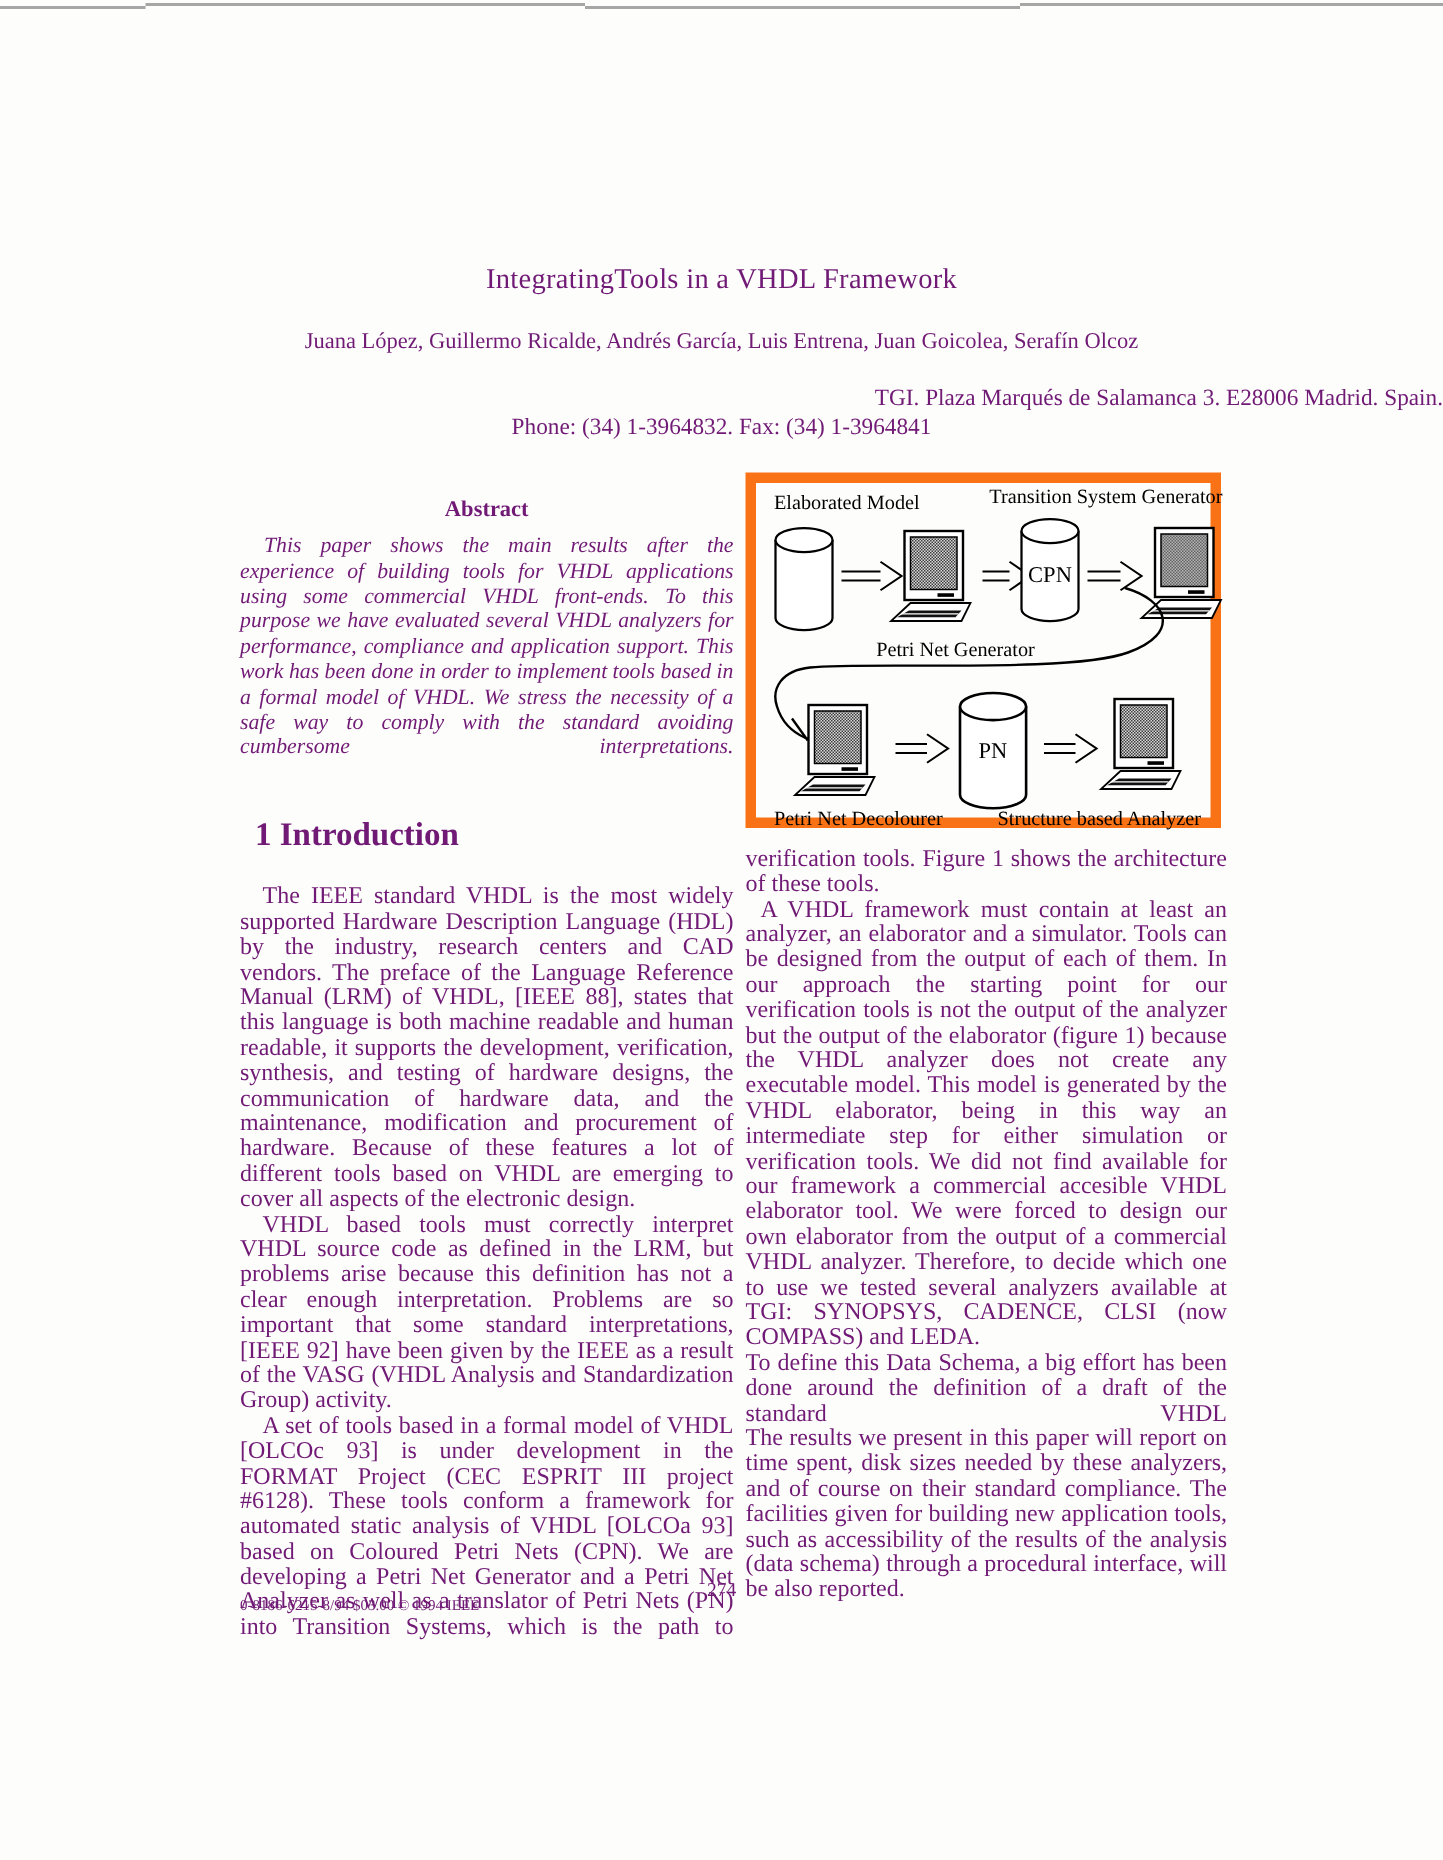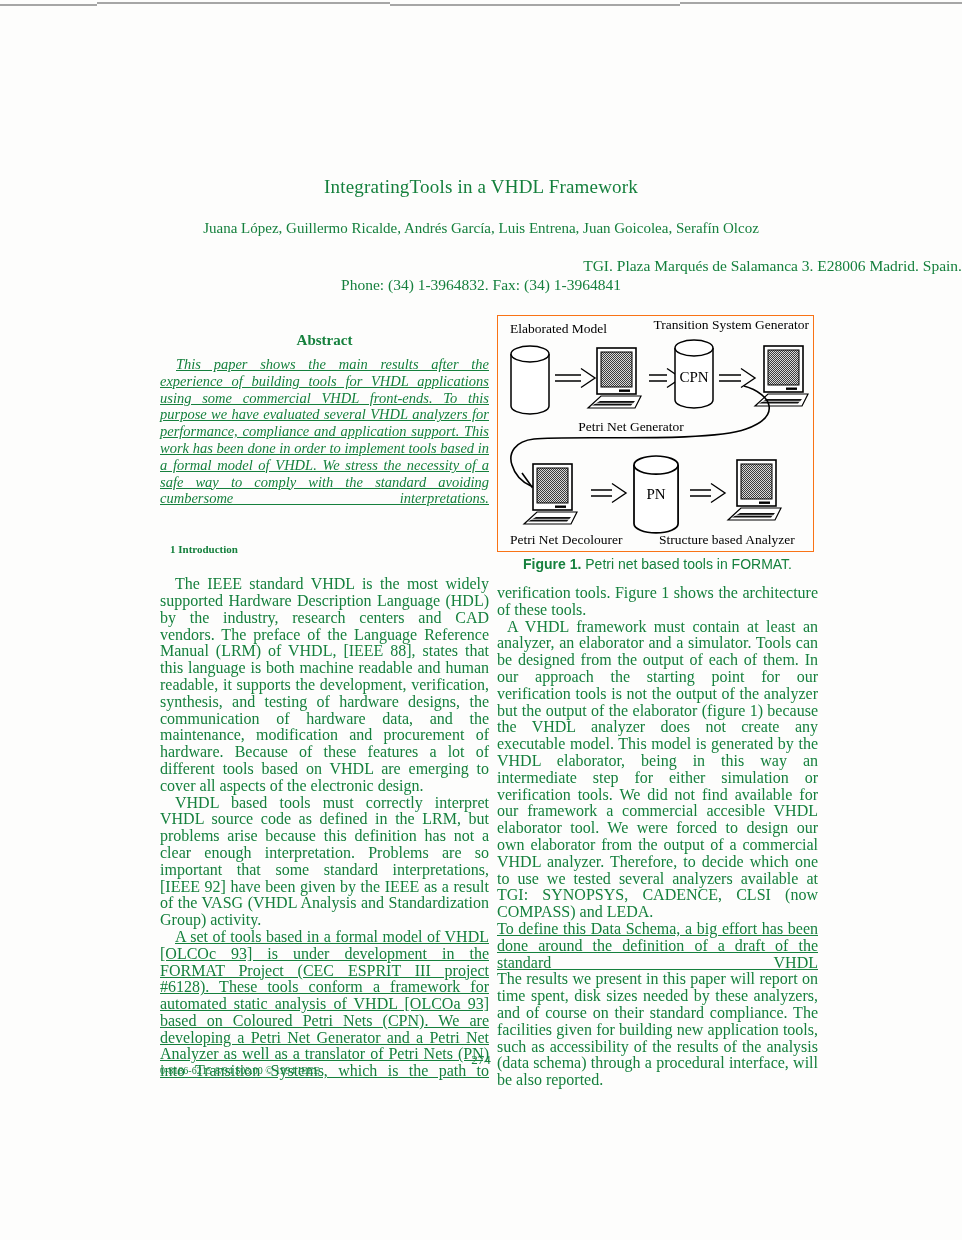--- a/index.html
+++ b/index.html
@@ -1,41 +1,41 @@
 <!DOCTYPE html>
 <html><head>
 <meta charset="utf-8">
 <style>
   html,body { margin:0; padding:0; background:#fff; }
   .page {
     position:relative; width:962px; height:1240px; background:#fdfdfc;
-    font-family:"Liberation Serif", serif; color:#15803d; overflow:hidden;
+    font-family:"Liberation Serif", serif; color:#701a75; overflow:hidden;
   }
   .artifact { position:absolute; height:2px; background:#a6a6a6; }
 
   .title { position:absolute; top:176px; left:0; width:100%; text-align:center;
            font-size:19px; letter-spacing:0.2px; }
   .authors { position:absolute; top:220px; left:0; width:100%; text-align:center; font-size:15px; }
   .affil   { position:absolute; top:257px; left:0; width:100%; text-align:right; font-size:15.5px; }
   .contact { position:absolute; top:276px; left:0; width:100%; text-align:center; font-size:15.5px; }
 
   .col-left  { position:absolute; left:160px; top:332px; width:329px; }
   .col-right { position:absolute; left:497px; top:315px; width:321px; }
 
   .abstract-head { text-align:center; font-weight:bold; font-size:15px; margin:0 0 7px 0; }
   .abstract-text { font-style:italic; font-size:14.5px; line-height:16.8px;
                    text-align:justify; text-indent:16px; margin:0; }
-  .intro-head { font-size:11px; font-weight:bold; margin:36px 0 0 10px; }
+  .intro-head { font-size:22px; font-weight:bold; margin:36px 0 0 10px; }
   p.body { font-size:16px; line-height:16.8px; text-align:justify;
            text-indent:15px; margin:0; }
   p.body.first { margin-top:21px; }
   p.noindent { text-indent:0; }
-  p.cont { text-align-last:justify;text-decoration:underline; }
+  p.cont { text-align-last:justify; }
 
-  .figbox { position:relative; width:317px; height:237px; border:1px solid #f97316;
+  .figbox { position:relative; width:317px; height:237px; border:7px solid #f97316;
             box-sizing:border-box; background:#fdfdfc; }
   .figbox svg { display:block; }
   .figbox text { font-family:"Liberation Serif", serif; fill:#000; }
   .figcaption { width:100%; text-align:center; font-family:"Liberation Sans", sans-serif;
                 font-size:14px; margin-top:4px; }
   .figcaption b { font-weight:bold; }
   .rc-text { margin-top:13px; }
 
   .footer-num  { position:absolute; top:1052px; left:0; width:100%; text-align:center; font-size:13px; }
   .footer-copy { position:absolute; top:1065px; left:160px; font-size:10px; }
@@ -126,21 +126,20 @@
           <path d="M192,174 H213 M192,180 H213"></path>
             <path d="M213,167.5 L227,177 L213,186.5"></path>
         </g>
         <use href="#pc" transform="translate(230,144)"></use>
 
         <text x="12" y="228" font-size="13.5">Petri Net Decolourer</text>
         <text x="161" y="228" font-size="13.5">Structure based Analyzer</text>
       </svg>
     </div>
 
-    <div class="figcaption"><b>Figure 1.</b><span> Petri net based tools in FORMAT.</span></div>
 
     <div class="rc-text">
       <p class="body noindent">verification tools. Figure 1 shows the architecture of these tools.</p>
       <p class="body" style="text-indent:10px;">A VHDL framework must contain at least an analyzer, an elaborator and a simulator. Tools can be designed from the output of each of them. In our approach the starting point for our verification tools is not the output of the analyzer but the output of the elaborator (figure 1) because the VHDL analyzer does not create any executable model. This model is generated by the VHDL elaborator, being in this way an intermediate step for either simulation or verification tools. We did not find available for our framework a commercial accesible VHDL elaborator tool. We were forced to design our own elaborator from the output of a commercial VHDL analyzer. Therefore, to decide which one to use we tested several analyzers available at TGI: SYNOPSYS, CADENCE, CLSI (now COMPASS) and LEDA.</p>
       <p class="body noindent cont">To define this Data Schema, a big effort has been done around the definition of a draft of the standard VHDL</p>
       <p class="body noindent">The results we present in this paper will report on time spent, disk sizes needed by these analyzers, and of course on their standard compliance. The facilities given for building new application tools, such as accessibility of the results of the analysis (data schema) through a procedural interface, will be also reported.</p>
     </div>
   </div>
 
   <div class="footer-num">274</div>

